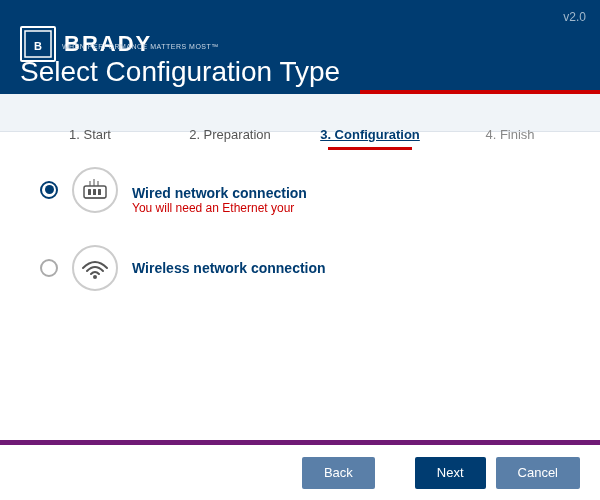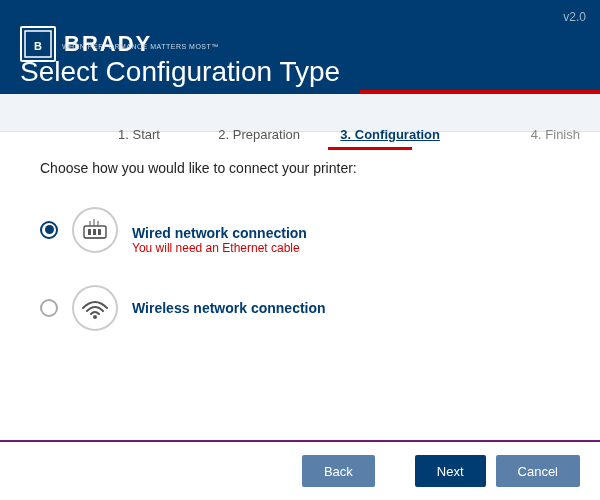--- a/index.html
+++ b/index.html
@@ -79,21 +79,21 @@
     .steps-bar {
       display: flex;
       align-items: center;
       background: #f0f4f8;
       border-bottom: 1px solid #dde3ea;
       height: 38px;
       padding: 0 20px;
     }
     .step-item {
       flex: 1;
-      text-align: right;
+      text-align: center;
       font-size: 13px;
       color: #888;
       position: relative;
       margin-top: 44px;
     }
     .step-item.active {
       color: #003c71;
       font-weight: 700;
       text-decoration: underline;
     }
@@ -183,21 +183,21 @@
       color: #003c71;
     }
 
     
     .footer {
       position: absolute;
       bottom: 0;
       left: 0;
       right: 0;
       height: 60px;
-      border-top: 2px solid #701a75;
+      border-top: 5px solid #701a75;
       display: flex;
       align-items: center;
       justify-content: flex-end;
       padding: 0 20px;
       gap: 10px;
       background: #fff;
     }
     .btn {
       height: 32px;
       padding: 0 22px;
@@ -251,21 +251,20 @@
   </div>
   <div class="step-item active">
     <span>3. Configuration</span>
   </div>
   <div class="step-item">
     <span>4. Finish</span>
   </div>
 </div>
 
 <div class="content">
-  <div class="prompt-text">Choose how you would like to connect your printer:</div>
 
   <div class="option-row">
     <div class="radio-btn selected"></div>
     <div class="option-icon">
 
       <svg width="30" height="28" viewBox="0 0 30 28">
 
         <rect x="4" y="10" width="22" height="12" rx="2" fill="none" stroke="#555" stroke-width="1.5"></rect>
         <rect x="8" y="13" width="3" height="6" rx="0.5" fill="#555"></rect>
         <rect x="13" y="13" width="3" height="6" rx="0.5" fill="#555"></rect>
@@ -273,21 +272,21 @@
 
         <line x1="10" y1="10" x2="10" y2="5" stroke="#555" stroke-width="1"></line>
         <line x1="14" y1="10" x2="14" y2="3" stroke="#555" stroke-width="1"></line>
         <line x1="18" y1="10" x2="18" y2="5" stroke="#555" stroke-width="1"></line>
 
         <line x1="5" y1="22" x2="25" y2="22" stroke="#555" stroke-width="1"></line>
       </svg>
     </div>
     <div class="option-text">
       <span class="option-label">Wired network connection</span>
-      <span class="option-sublabel">You will need an Ethernet cable</span>
+      <span class="option-sublabel">You will need an Ethernet your</span>
     </div>
   </div>
 
   <div class="option-row">
     <div class="radio-btn unselected"></div>
     <div class="option-icon">
 
       <svg width="32" height="28" viewBox="0 0 32 28">
 
         <path d="M4,14 Q16,2 28,14" fill="none" stroke="#555" stroke-width="2" stroke-linecap="round"></path>

